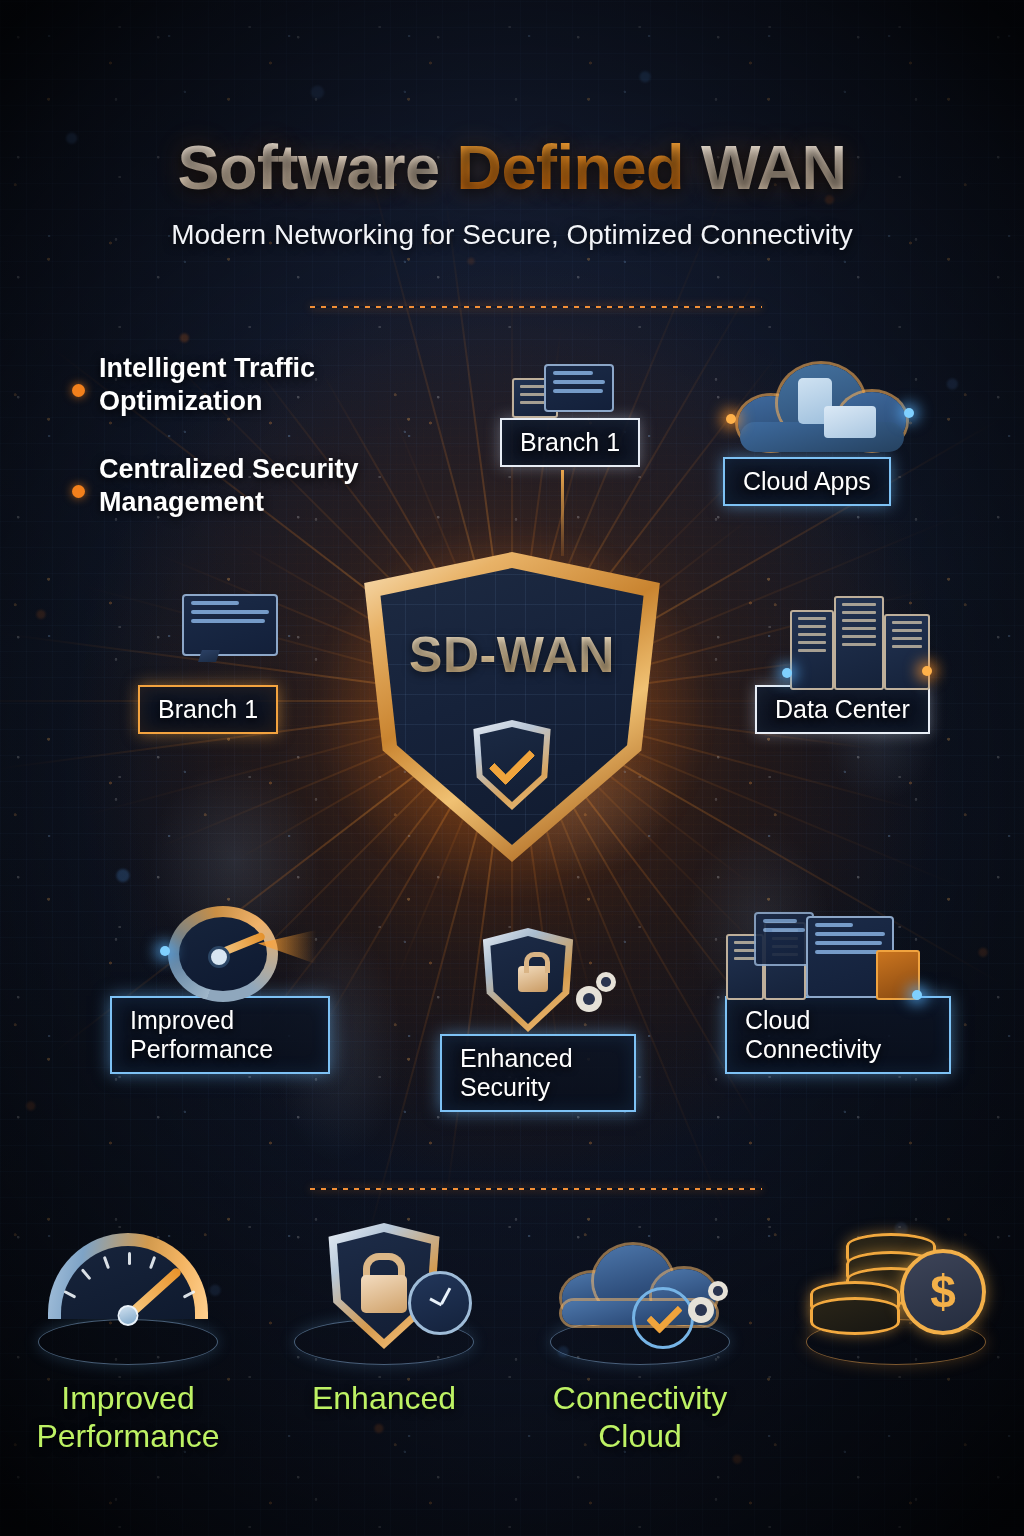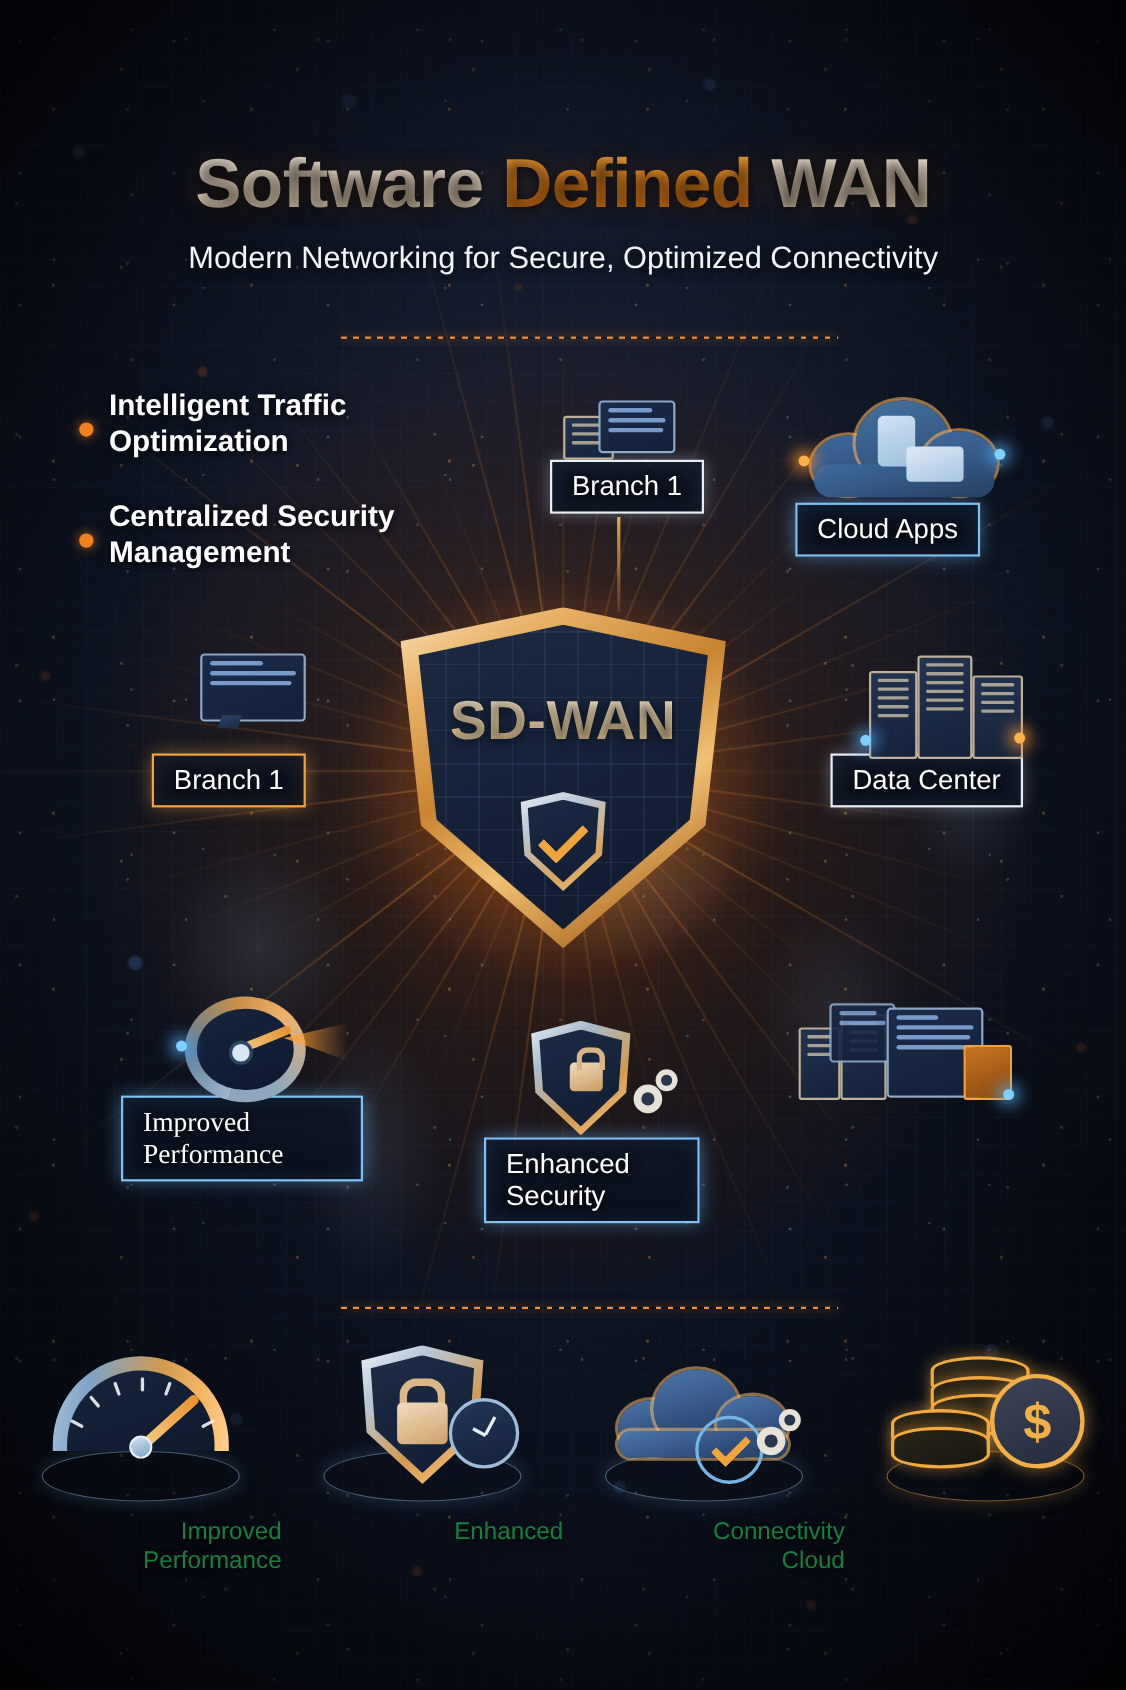--- a/index.html
+++ b/index.html
@@ -199,23 +199,22 @@
     position:absolute;border:2px solid rgba(170,200,235,.8);border-radius:4px;
     background:linear-gradient(160deg,#1b2b48 0%,#13203a 100%);overflow:hidden;
   }
   .scr i{display:block;height:4px;margin:5px 7px;background:rgba(150,195,245,.75);border-radius:2px;}
 
   
   .benefits{position:absolute;left:0;right:0;top:1215px;display:flex;}
   .benefit{flex:1;text-align:center;position:relative;}
   .benefit-icon{height:150px;position:relative;}
   .benefit-label{
-    margin-top:14px;font-size:22px;line-height:1.2;color:#15803d;
+    margin-top:14px;font-size:32px;line-height:1.2;color:#bef264;
     text-shadow:0 2px 9px rgba(0,0,0,.95);
-    text-align:right;
   }
   .ellipse{
     position:absolute;left:50%;top:104px;transform:translateX(-50%);
     width:178px;height:44px;border-radius:50%;
     border:1.5px solid rgba(150,195,240,.45);
     box-shadow:0 0 16px rgba(110,180,240,.22);
   }
   .ellipse.o{border-color:rgba(245,170,80,.5);box-shadow:0 0 16px rgba(245,160,60,.25);}
 
   
@@ -427,21 +426,21 @@
     <div class="srv" style="left:94px;top:22px;width:42px;height:72px;">
         <i></i>
         <i></i>
         <i></i>
         <i></i>
       </div>
     <div class="glow-dot glow-b" style="left:-8px;top:76px;"></div>
     <div class="glow-dot glow-o" style="left:132px;top:74px;"></div>
   </div>
 
-  <div class="node" style="left:110px;top:996px;width:216px;font-family:Liberation Serif, serif;">
+  <div class="node" style="left:110px;top:996px;width:216px;">
     <div class="node-box b-blue two-line" style="display:block;width:180px;">Improved Performance</div>
   </div>
   <div class="node-icon" style="left:152px;top:906px;width:170px;height:96px;">
     <div style="position:absolute;left:16px;top:0;width:110px;height:96px;border-radius:50%;
         background:conic-gradient(from 200deg, #9fb6c9 0deg, #5d7f9e 70deg, #c98f45 150deg, #f0b26a 210deg, #8fa7bd 300deg);"></div>
     <div style="position:absolute;left:27px;top:11px;width:88px;height:74px;border-radius:50%;background:linear-gradient(160deg,#16243c,#0e1930);"></div>
     <div style="position:absolute;left:62px;top:44px;width:54px;height:8px;border-radius:4px;background:linear-gradient(90deg,#f3cd90,#e4912b);transform-origin:4px 50%;transform:rotate(-22deg);"></div>
     <div style="position:absolute;left:56px;top:40px;width:16px;height:16px;border-radius:50%;background:#d8e6f2;border:3px solid #2b4564;"></div>
     <div style="position:absolute;left:106px;top:24px;width:58px;height:34px;background:linear-gradient(90deg,rgba(255,160,50,.9),rgba(255,130,30,0));clip-path:polygon(0 40%,100% 0,100% 100%);"></div>
     <div class="glow-dot glow-b" style="left:8px;top:40px;"></div>
@@ -454,20 +453,23 @@
     <div style="position:absolute;left:12px;top:0;width:96px;height:104px;clip-path:polygon(50% 100%,7% 63%,3% 11%,50% 0%,97% 11%,93% 63%);
         background:linear-gradient(140deg,#eaf0f7 0%,#a9bccf 28%,#d29a4e 64%,#f6c077 90%);"></div>
     <div style="position:absolute;left:20px;top:8px;width:80px;height:88px;clip-path:polygon(50% 100%,7% 63%,3% 11%,50% 0%,97% 11%,93% 63%);
         background:linear-gradient(160deg,#1c2b47,#111c31);"></div>
     <div style="position:absolute;left:50px;top:38px;width:30px;height:26px;border-radius:4px;background:linear-gradient(160deg,#f2dcbe,#c99a62);"></div>
     <div style="position:absolute;left:56px;top:24px;width:16px;height:16px;border:5px solid #d9b485;border-bottom:none;border-radius:10px 10px 0 0;"></div>
     <div class="gear" style="left:108px;top:58px;width:26px;height:26px;"></div>
     <div class="gear" style="left:128px;top:44px;width:20px;height:20px;"></div>
   </div>
 
+  <div class="node" style="left:725px;top:996px;width:200px;">
+    <div class="node-box b-blue two-line" style="display:block;width:186px;">Cloud Connectivity</div>
+  </div>
   <div class="node-icon" style="left:726px;top:906px;width:196px;height:96px;">
     <div class="srv" style="left:0;top:28px;width:34px;height:62px;">
         <i></i>
         <i></i>
         <i></i>
       </div>
     <div class="srv" style="left:38px;top:16px;width:38px;height:74px;">
         <i></i>
         <i></i>
         <i></i>

